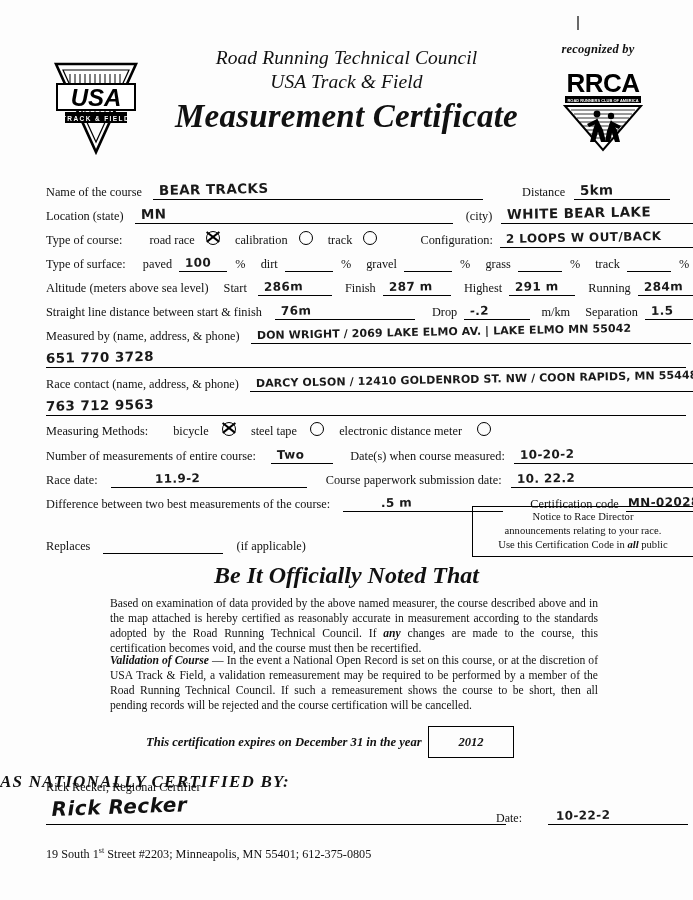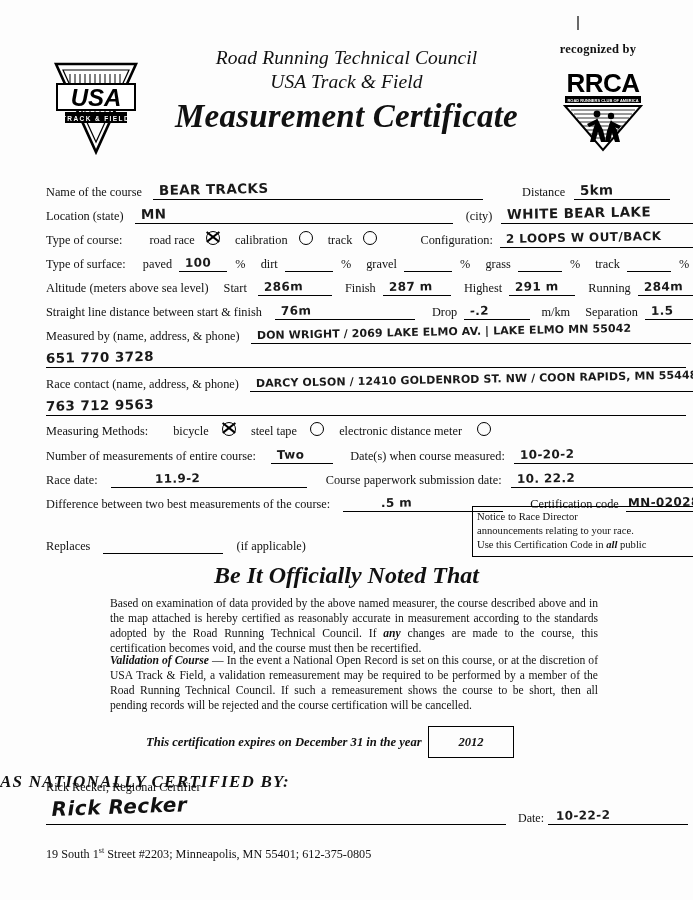--- a/index.html
+++ b/index.html
@@ -36,20 +36,21 @@
   .rrca-logo {
     position: absolute;
     right: 44px; top: 14px;
     width: 92px; height: 92px;
   }
   .recognized {
     position: absolute;
     right: 40px; top: -4px;
     width: 110px;
     text-align: center;
+    font-style: italic;
     font-weight: bold;
     font-size: 12.5px;
     letter-spacing: .2px;
   }
   .title-block {
     position: absolute;
     left: 150px; right: 150px; top: 0;
     text-align: center;
   }
   .title-line1, .title-line2 {
@@ -128,20 +129,21 @@
   .circ.marked::after  { transform: rotate(-38deg); }
 
   
   .notice {
     position: absolute;
     left: 472px;
     top: 506px;
     width: 212px;
     border: 1.3px solid #000;
     padding: 3px 4px 4px;
+    text-align: center;
     font-size: 10.6px;
     line-height: 1.32;
   }
   .notice .it { font-style: italic; font-weight: bold; }
 
   
   .noted-title {
     position: absolute;
     left: 0; right: 0;
     top: 562px;
@@ -215,21 +217,21 @@
     font-family: "DejaVu Sans", sans-serif;
     font-size: 20px;
     font-weight: bold;
     font-style: italic;
     letter-spacing: .5px;
     transform: rotate(-2deg);
     transform-origin: left bottom;
   }
   .sig-date-lbl {
     position: absolute;
-    left: 518px;
+    left: 496px;
     top: 811px;
     font-size: 12px;
   }
   .sig-date-fill {
     position: absolute;
     left: 548px;
     top: 806px;
     width: 140px;
     height: 18px;
     border-bottom: 1.1px solid #000;

